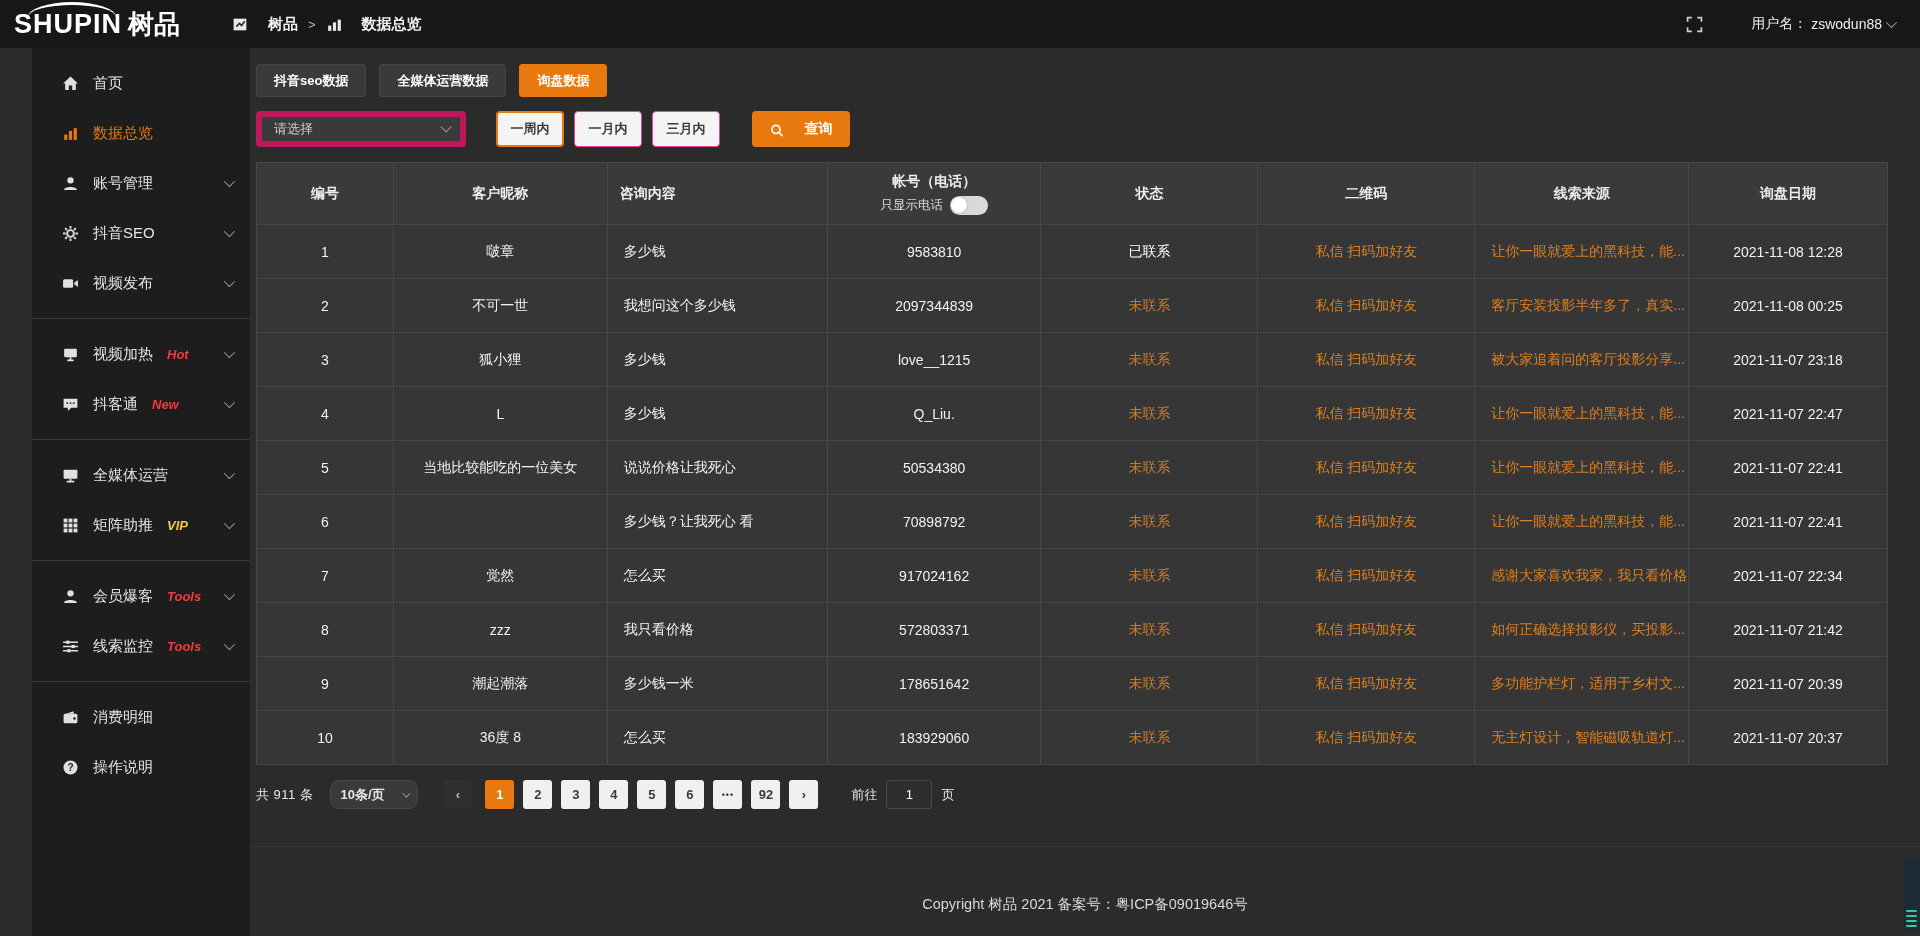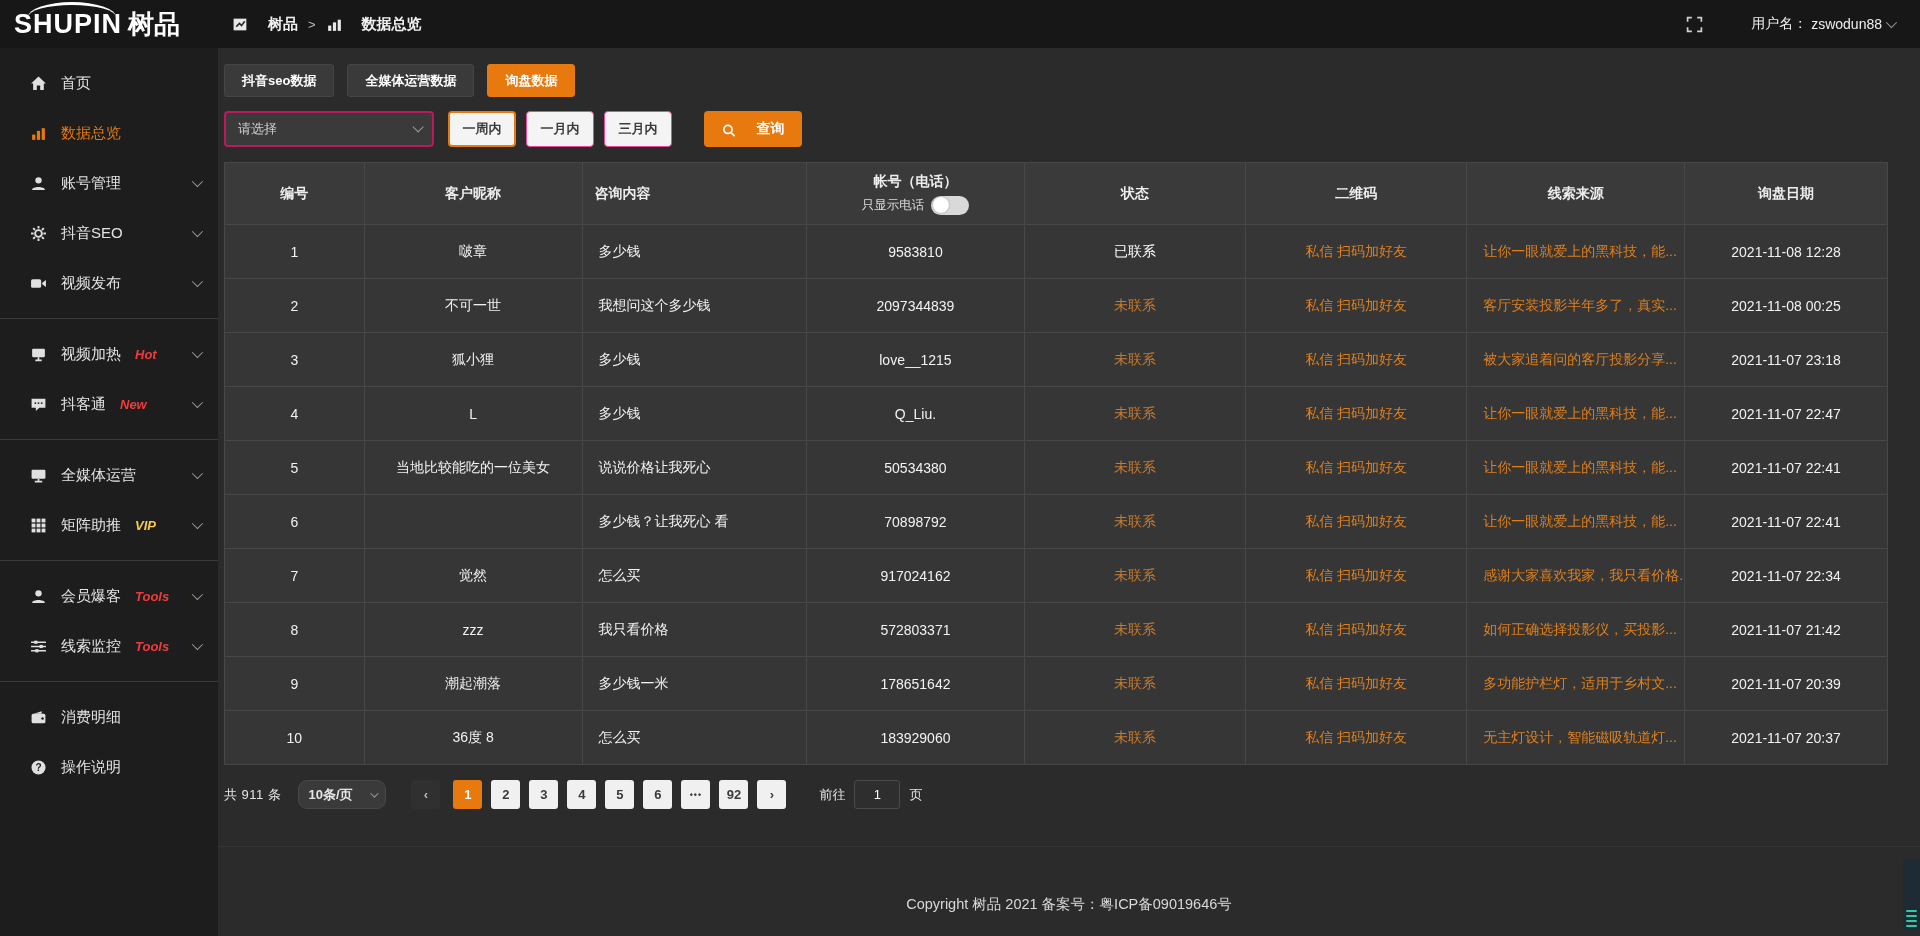--- a/index.html
+++ b/index.html
@@ -20,21 +20,21 @@
     border-top:3px solid #fff; border-radius:50% 50% 0 0/100% 100% 0 0;}
   .logo-cn{font-size:26px; font-weight:800; color:#fff;}
   .breadcrumb{display:flex; align-items:center; gap:10px; padding-left:14px; font-size:15px; font-weight:700; color:#f0f0f0;}
   .bc-sep{color:#bbb; font-weight:400; font-size:13px;}
   .crumb{display:flex; align-items:center; gap:5px; cursor:pointer;}
   .top-right{margin-left:auto; display:flex; align-items:center; gap:34px; padding-right:26px; font-size:14px; color:#eee;}
   .userbox{display:flex; align-items:center; gap:4px; cursor:pointer;}
 
   
   .shell{display:flex; height:888px;}
-  .sidebar{width:218px; background:var(--bg-side); padding-top:10px; flex:none;}
+  .sidebar{width:218px; background:var(--bg-side); padding-top:10px; flex:none;margin-left:32px;}
   .main{flex:1; display:flex; flex-direction:column; padding:16px 32px 0 6px; position:relative;}
 
   
   .s-item{height:50px; display:flex; align-items:center; padding:0 18px 0 30px; font-size:15px; color:#e3e3e3; cursor:pointer;}
   .s-icon{width:17px; height:17px; margin-right:14px; display:inline-flex; flex:none;}
   .s-icon svg{width:17px; height:17px;}
   .s-label{white-space:nowrap;}
   .s-item.active{color:var(--accent);}
   .s-badge{font-size:13px; font-weight:700; font-style:italic; margin-left:14px;}
   .s-badge.red{color:var(--badge-red);}
@@ -44,27 +44,27 @@
   .s-divider{height:1px; background:#3a3a3a; margin:10px 0;}
 
   
   .tabs{display:flex; gap:13px;}
   .tab{height:33px; padding:0 17px; display:flex; align-items:center; background:#3a3a3a; color:#fff;
     font-size:13px; font-weight:700; border-radius:3px; cursor:pointer; border:1px solid #454545;}
   .tab.active{background:var(--accent); border-color:var(--accent);}
 
   
   .filters{display:flex; align-items:center; margin-top:14px; gap:10px;}
-  .select{width:210px; height:36px; background:#3a3a3a; border:2px solid #be185d; border-radius:4px;
+  .select{width:210px; height:36px; background:#3a3a3a; border:6px solid #be185d; border-radius:4px;
     display:flex; align-items:center; padding:0 12px; font-size:13px; color:#cfcfcf; cursor:pointer;}
   .select .chev{margin-left:auto; transform:rotate(45deg) translateY(-3px);}
   .pbtn{width:68px; height:36px; background:#f4f4f4; color:#3c3c3c; font-size:13px; font-weight:700;
     border:1px solid #ec4899; border-radius:4px; display:flex; align-items:center; justify-content:center; cursor:pointer;}
   .pbtn.selected{border:2px solid var(--accent);}
-  .pbtn:first-of-type{margin-left:4px;}
+  .pbtn:first-of-type{margin-left:20px;}
   .search-btn{margin-left:22px; height:36px; width:98px; background:var(--accent); color:#fff; border:none;
     border-radius:4px; font-size:14px; font-weight:700; display:flex; align-items:center; justify-content:center; gap:7px; cursor:pointer;}
 
   
   table{width:100%; border-collapse:collapse; table-layout:fixed; margin-top:15px;}
   th,td{border:1px solid var(--line); font-size:14px; overflow:hidden; white-space:nowrap;}
   th{background:var(--bg-hcell); height:62px; font-weight:600; color:#ededed;}
   td{background:var(--bg-cell); height:54px; text-align:center; color:#f2f2f2;}
   .al{text-align:left; padding-left:16px;}
   th.al{padding-left:12px;}

